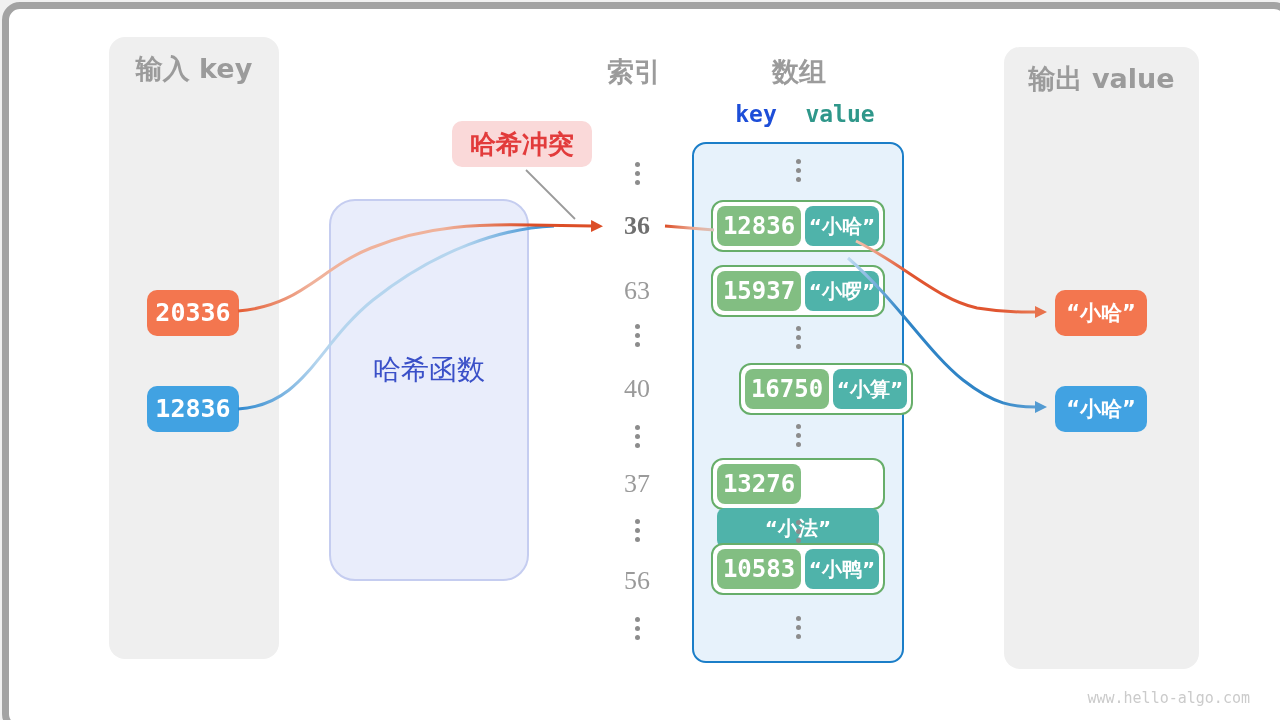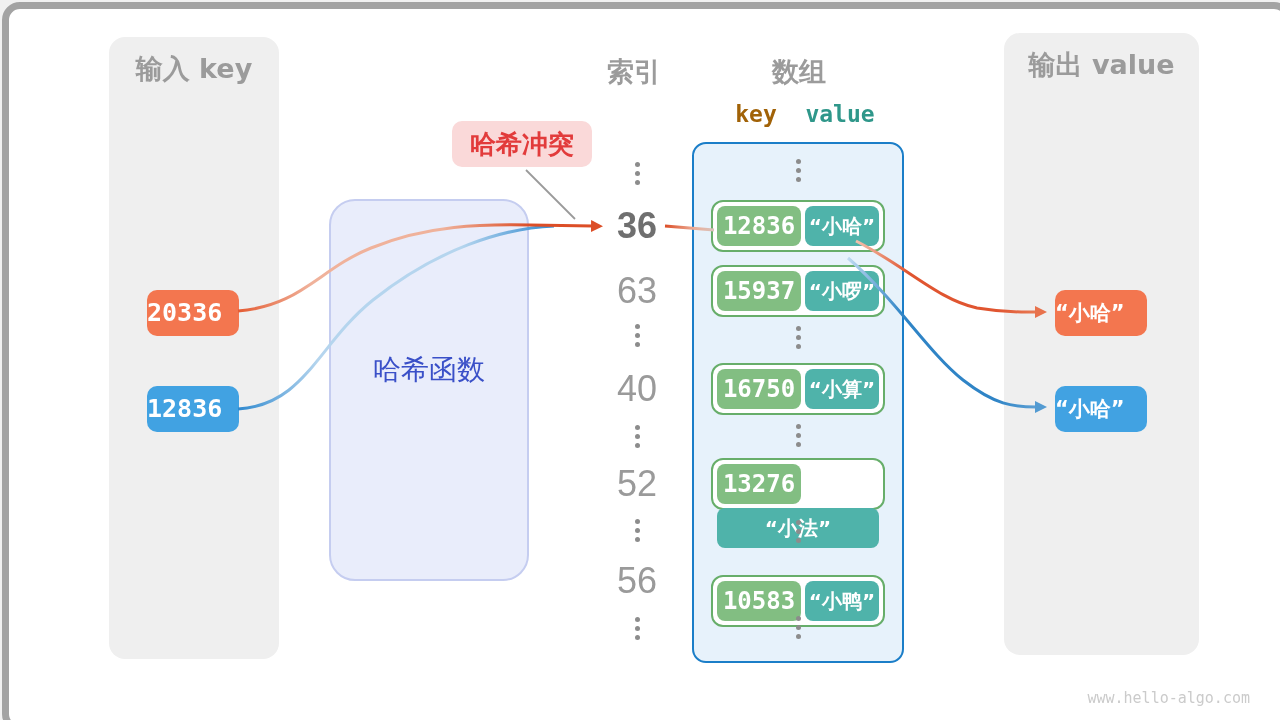--- a/index.html
+++ b/index.html
@@ -5,45 +5,45 @@
   html,body{margin:0;padding:0;background:#F1F1F1;}
   body{font-family:"DejaVu Sans","Liberation Sans",sans-serif;}
   .canvas{position:relative;width:1276px;height:716px;margin:2px;background:#FFFFFF;
           border:7px solid #a3a3a3;border-radius:18px;overflow:hidden;}
   
   .panel{position:absolute;background:#EFEFEF;border-radius:16px;}
   .panel-title{position:absolute;width:100%;text-align:center;font-size:27px;font-weight:bold;
                color:#9B9B9B;font-family:"DejaVu Sans","DejaVu Sans Mono",sans-serif;}
   
   .chip{position:absolute;width:92px;height:46px;border-radius:10px;color:#fff;
-        text-align:left;line-height:46px;}
+        text-align:center;line-height:46px;}
   .chip.mono{font-family:"DejaVu Sans Mono","Liberation Mono",monospace;font-size:25px;font-weight:600;}
   .chip.cjk{font-size:21px;font-weight:700;}
   .chip.orange{background:#F3764F;}
   .chip.blue{background:#41A2E2;}
   
   .hash-box{position:absolute;left:320px;top:190px;width:200px;height:382px;background:#E9EDFB;
             border:2px solid #C5CDF0;border-radius:26px;box-sizing:border-box;}
   .hash-title{position:absolute;left:320px;top:342px;width:200px;text-align:center;
               font-size:28px;color:#3A50C8;}
   .hash-formula{position:absolute;left:320px;top:392px;width:200px;text-align:center;
               font-size:23px;color:#3A50C8;font-family:"DejaVu Sans Mono","Liberation Mono",monospace;}
   
   .collision{position:absolute;left:443px;top:112px;width:140px;height:46px;background:#FAD9D9;
              border-radius:10px;text-align:center;line-height:46px;font-size:26px;font-weight:bold;
              color:#E23B3B;}
   
   .col-header{position:absolute;width:110px;text-align:center;font-size:27px;font-weight:bold;color:#9B9B9B;}
   .kv-header{position:absolute;top:92px;font-family:"DejaVu Sans Mono","Liberation Mono",monospace;
              font-size:23px;font-weight:600;text-align:center;}
-  .kv-header.k{left:706px;width:82px;color:#a16207;}
+  .kv-header.k{left:706px;width:82px;color:#1d4ed8;}
   .kv-header.v{left:790px;width:82px;color:#2F978A;}
   
-  .idx{position:absolute;left:588px;width:80px;text-align:center;font-size:36px;color:#9A9A9A;
-       font-family:Liberation Sans, sans-serif;line-height:30px;}
+  .idx{position:absolute;left:588px;width:80px;text-align:center;font-size:26px;color:#9A9A9A;
+       font-family:Liberation Serif, serif;line-height:30px;}
   .idx.hl{color:#6F6F6F;font-weight:700;}
   
   .dots{position:absolute;display:flex;flex-direction:column;gap:4px;align-items:center;width:6px;}
   .dots i{width:5px;height:5px;border-radius:50%;background:#8C8C8C;display:block;}
   
   .array-box{position:absolute;left:683px;top:133px;width:212px;height:521px;background:#E7F2FB;
              border:2.5px solid #1B7EC8;border-radius:14px;box-sizing:border-box;}
   .pair{position:absolute;left:702px;width:174px;height:52px;background:#fff;border:2px solid #67AE6A;
         border-radius:12px;box-sizing:border-box;display:flex;gap:4px;padding:4px;}
   .pair .k{width:84px;background:#82BE82;border-radius:8px;color:#fff;text-align:center;
@@ -88,21 +88,21 @@
       <i></i>
       <i></i>
       <i></i>
     </div>
   <div class="idx" style="top:365px;">40</div>
   <div class="dots" style="left:625px;top:416px;">
       <i></i>
       <i></i>
       <i></i>
     </div>
-  <div class="idx" style="top:460px;">52</div>
+  <div class="idx" style="top:460px;">37</div>
   <div class="dots" style="left:625px;top:510px;">
       <i></i>
       <i></i>
       <i></i>
     </div>
   <div class="idx" style="top:557px;">56</div>
   <div class="dots" style="left:625px;top:608px;">
       <i></i>
       <i></i>
       <i></i>
@@ -121,49 +121,49 @@
   </div>
   <div class="pair" style="top:256px;">
     <span class="k">15937</span>
     <span class="v">“小啰”</span>
   </div>
   <div class="dots" style="left:786px;top:317px;">
       <i></i>
       <i></i>
       <i></i>
     </div>
-  <div class="pair" style="top:354px;">
+  <div class="pair" style="top:354px;margin-left:28px;">
     <span class="k">16750</span>
     <span class="v">“小算”</span>
   </div>
   <div class="dots" style="left:786px;top:415px;">
       <i></i>
       <i></i>
       <i></i>
     </div>
   <div class="pair" style="top:449px;flex-direction:column;">
     <span class="k">13276</span>
     <span class="v">“小法”</span>
   </div>
   <div class="dots" style="left:786px;top:511px;">
       <i></i>
       <i></i>
       <i></i>
     </div>
-  <div class="pair" style="top:566px;">
+  <div class="pair" style="top:534px;">
     <span class="k">10583</span>
     <span class="v">“小鸭”</span>
   </div>
   <div class="dots" style="left:786px;top:607px;">
       <i></i>
       <i></i>
       <i></i>
     </div>
 
-  <div class="panel" style="left:995px;top:24px;width:195px;height:622px;">
+  <div class="panel" style="left:995px;top:38px;width:195px;height:622px;">
     <div class="panel-title" style="top:14px;">输出 value</div>
   </div>
   <div class="chip cjk orange" style="left:1046px;top:281px;">“小哈”</div>
   <div class="chip cjk blue" style="left:1046px;top:377px;">“小哈”</div>
 
   <div class="watermark">www.hello-algo.com</div>
 
   <svg class="overlay" width="1276" height="716" viewBox="0 0 1276 716">
     <defs>
       <linearGradient id="gO1" gradientUnits="userSpaceOnUse" x1="229" y1="0" x2="521" y2="0">

